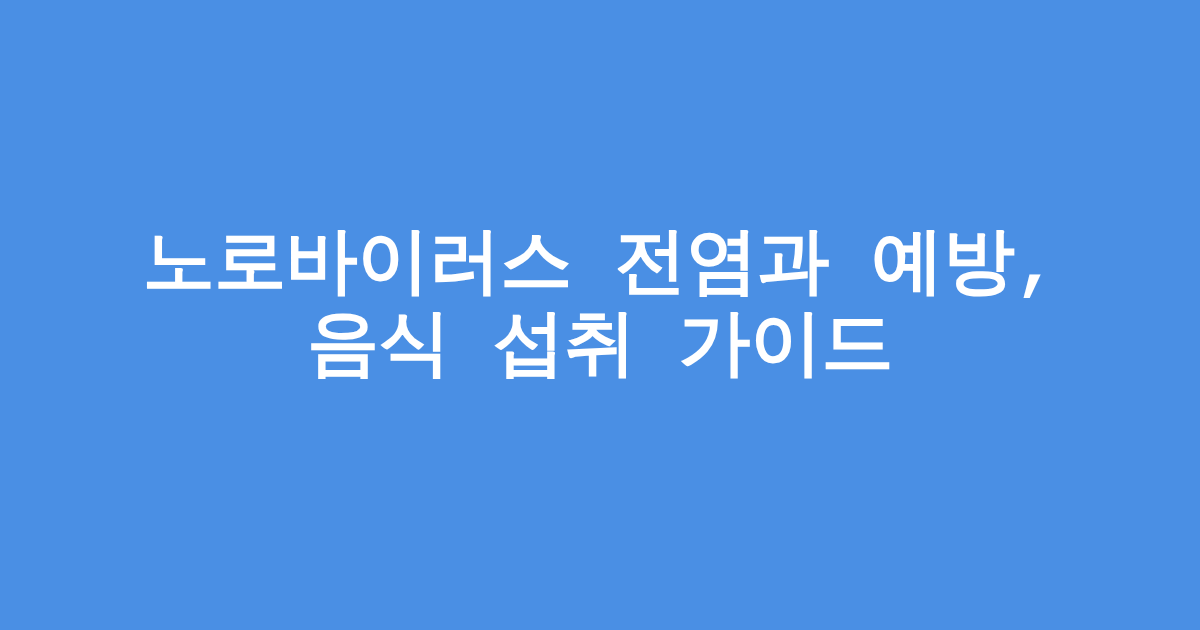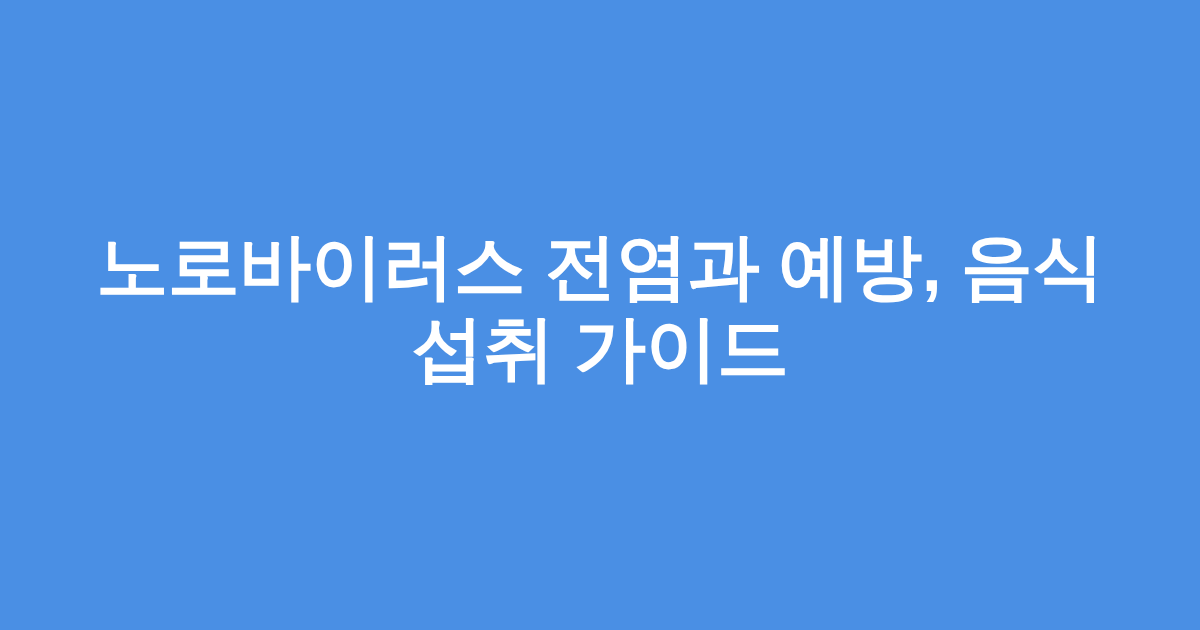--- a/index.html
+++ b/index.html
@@ -33,21 +33,21 @@
     padding: 0 86px;
     display: flex;
     align-items: center;
     justify-content: center;
     
     transform: translateY(-8px);
   }
 
   .og-title {
     margin: 0;
-    font-family: Liberation Sans, sans-serif;
+    font-family: Liberation Mono, monospace;
     font-size: 72px;
     line-height: 82px;
     font-weight: 600;
     letter-spacing: -0.5px;
     color: #ffffff;
     text-align: center;
     word-break: keep-all;
     overflow-wrap: break-word;
     max-width: 1030px;
   }

